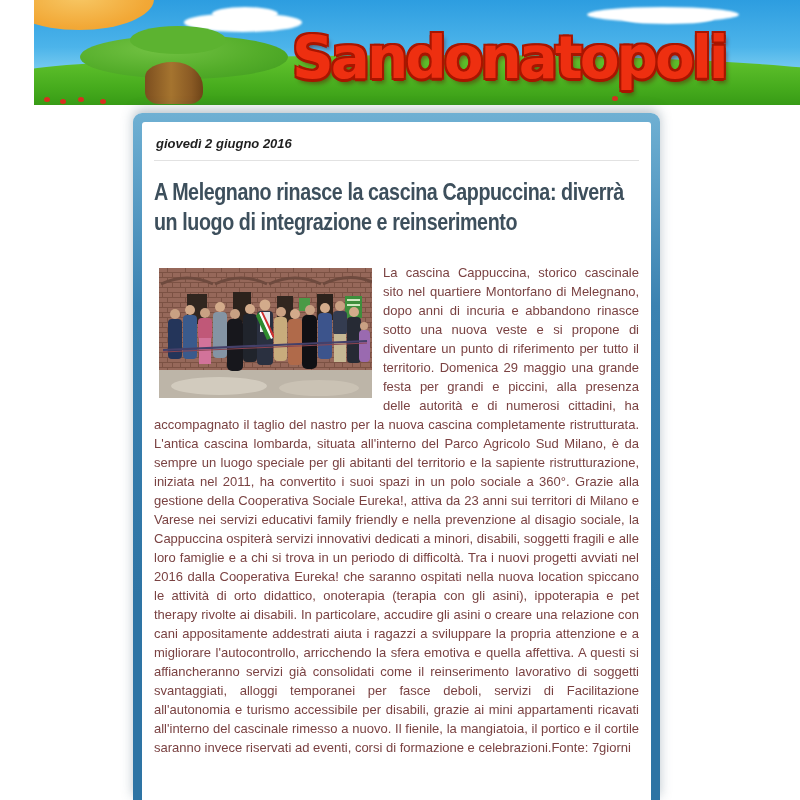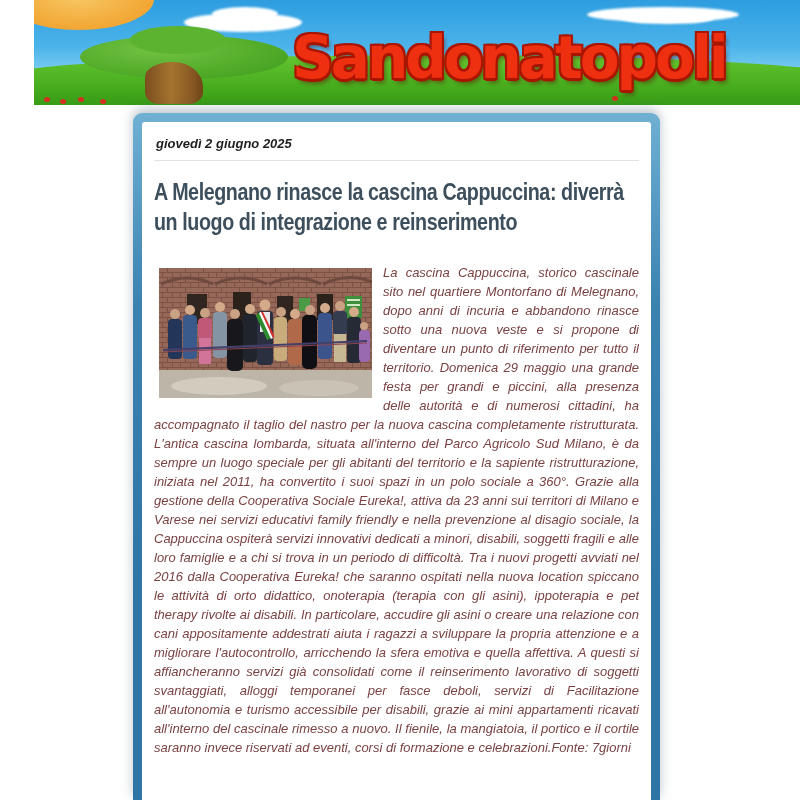--- a/index.html
+++ b/index.html
@@ -70,21 +70,20 @@
   .sep{border:0;border-bottom:1px solid #e2e2e2;margin:0;}
   .post-title{
     margin:16px 0 26px 0;
     font-family:"Liberation Sans",sans-serif;font-weight:bold;
     font-size:24px;line-height:30px;letter-spacing:-0.5px;color:#3d4f5c;
     width:591px;transform:scaleX(0.82);transform-origin:0 50%;
   }
   .post-body{
     font-size:13px;line-height:19px;text-align:justify;color:#7a4242;
     overflow:hidden;
-    font-style:italic;
   }
   .photo{
     float:left;width:213px;height:130px;margin:5px 11px 5px 5px;
     display:block;cursor:pointer;
   }
   .clear{clear:both;}
 </style>
 </head>
 <body>
 
@@ -102,21 +101,21 @@
   <div class="flower" style="left:26px;top:99px;"></div>
   <div class="flower" style="left:44px;top:97px;"></div>
   <div class="flower" style="left:66px;top:99px;"></div>
   <div class="flower" style="left:578px;top:96px;"></div>
   <div class="banner-title">Sandonatopoli</div>
 </div>
 
 <div class="frame">
   <div class="card">
 
-    <div class="post-date">giovedì 2 giugno 2025</div>
+    <div class="post-date">giovedì 2 giugno 2016</div>
     <hr class="sep">
 
     <h1 class="post-title">A Melegnano rinasce la cascina Cappuccina: diverrà un luogo di integrazione e reinserimento</h1>
 
     <div class="post-body">
       
       <svg class="photo" viewBox="0 0 213 130" xmlns="http://www.w3.org/2000/svg" aria-label="taglio-del-nastro-cascina-cappuccina-gruppo-di-persone-davanti-al-cascinale">
         <defs>
           <pattern id="brick" width="18" height="10" patternUnits="userSpaceOnUse">
             <rect width="18" height="10" fill="#96685a"></rect>

